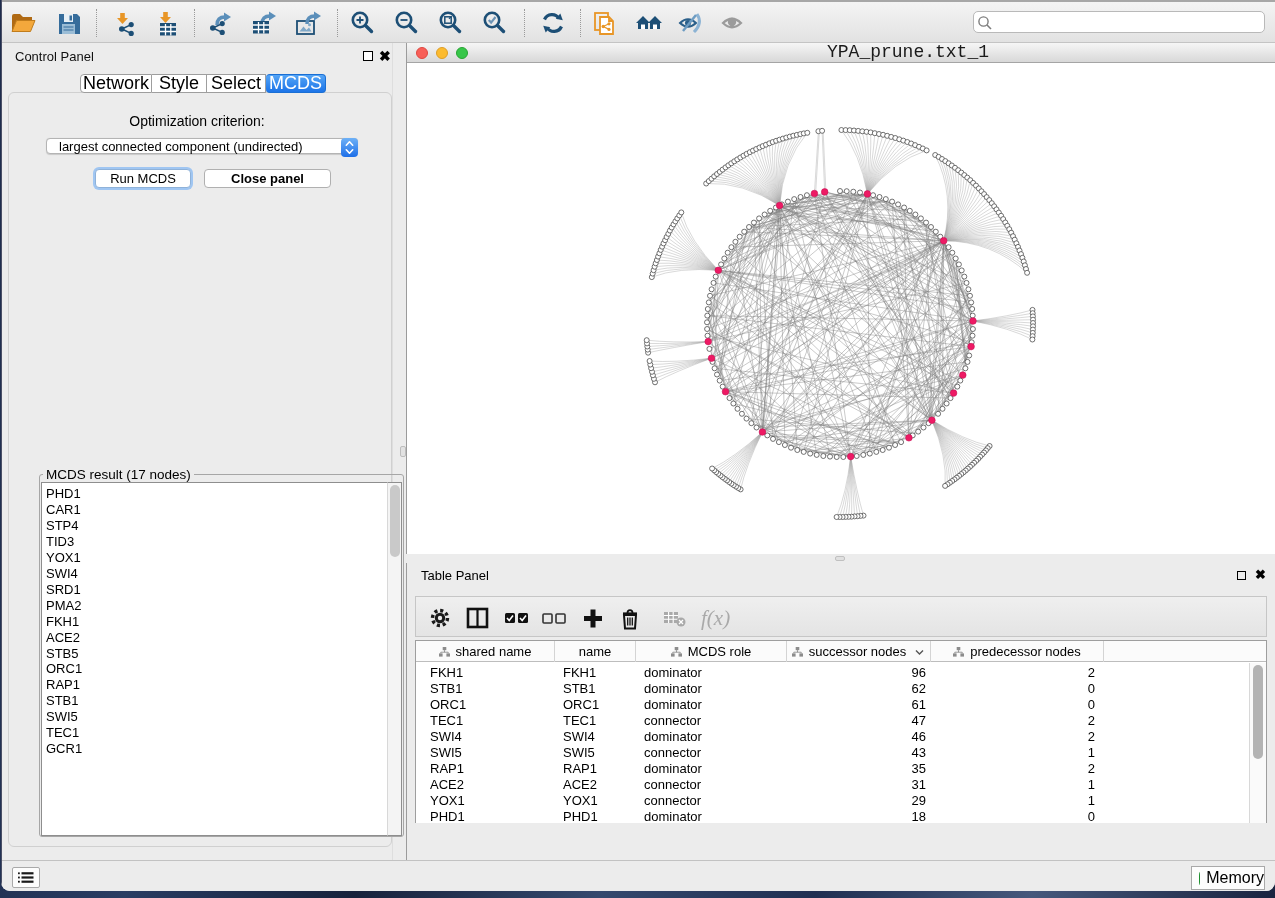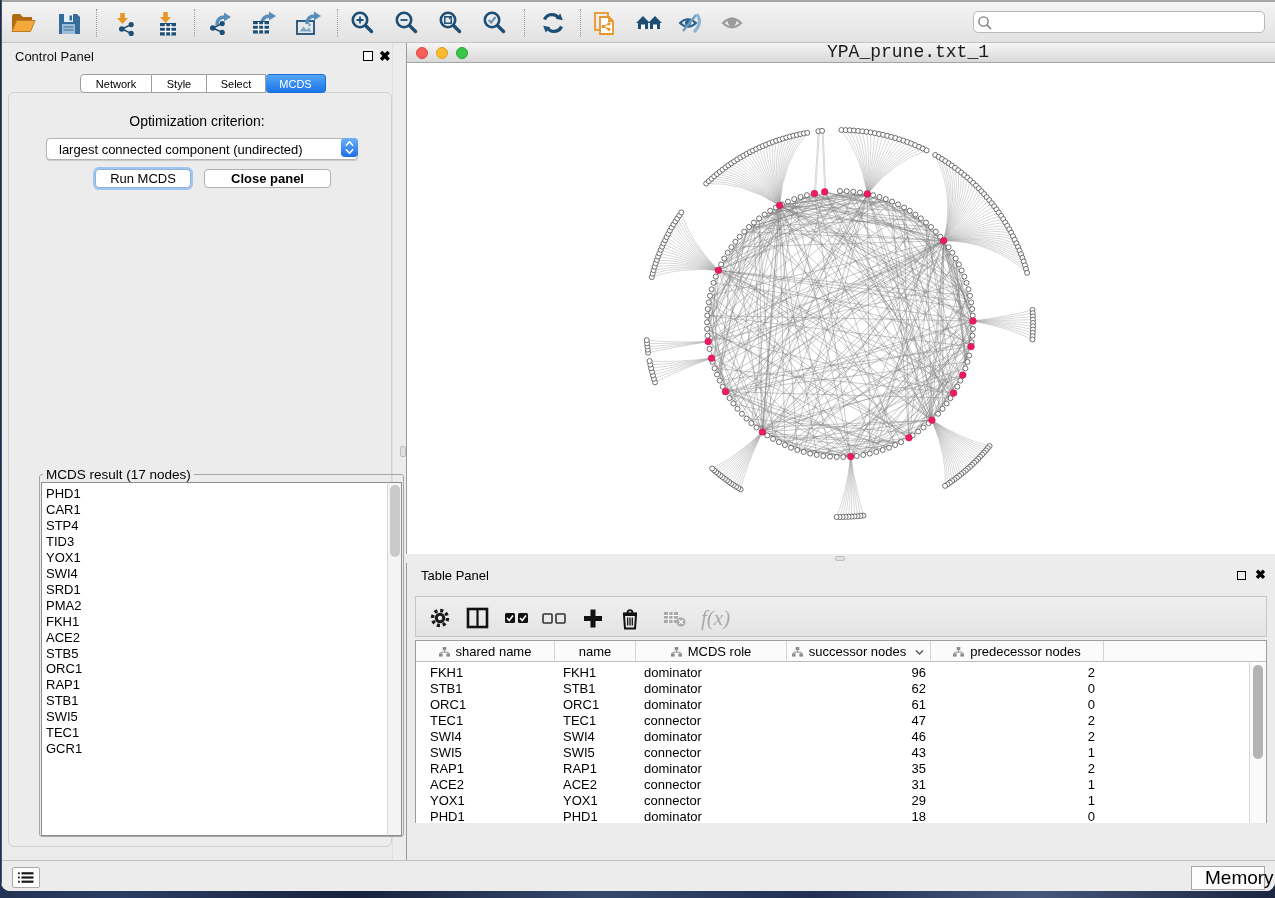--- a/index.html
+++ b/index.html
@@ -19,25 +19,25 @@
   background:#fff; border:1px solid #b9b9b9; border-radius:5px; }
 
 #cpanel { position:absolute; left:0; top:43px; width:392px; height:817px; background:#ececec; border-right:1px solid #dedede; }
 #cp-title { position:absolute; left:14px; top:6px; font-size:13px; color:#111; }
 #cp-float { position:absolute; left:362px; top:8px; width:10px; height:10px; border:1.5px solid #000; background:#fff; }
 #cp-close { position:absolute; left:378px; top:5px; font-size:14px; font-weight:bold; color:#000; }
 #cp-inner { position:absolute; left:7px; top:49px; width:384px; height:755px;
   border:1px solid #d0d0d0; border-radius:6px; background:#ececec; }
 #tabs { position:absolute; left:79px; top:31px; height:19px; display:flex; z-index:3; }
 .tab { height:19px; background:#fff; border:1px solid #9e9e9e; border-left:none;
-  font-size:11px; color:#000; display:flex; align-items:center; justify-content:center; }
+  font-size:18px; color:#000; display:flex; align-items:center; justify-content:center; }
 .tab:first-child { border-left:1px solid #9e9e9e; border-radius:4px 0 0 4px; }
 .tab.sel { background:linear-gradient(#55a5f6,#1c74e8); color:#fff; border-color:#1a6fd4; border-radius:4px; }
 #optlabel { position:absolute; left:0; top:70px; width:392px; text-align:center; font-size:14px; color:#000; }
-#dropdown { position:absolute; left:45px; top:95px; width:312px; height:22px; background:#fff;
+#dropdown { position:absolute; left:45px; top:95px; width:312px; height:16px; background:#fff;
   border:1px solid #b4b4b4; border-radius:4px; font-size:13px; color:#000;
   display:flex; align-items:center; padding-left:12px; box-shadow:0 0.5px 1px rgba(0,0,0,0.15); }
 #stepper { position:absolute; right:-1px; top:-1px; width:17px; height:19px; border-radius:4px;
   background:linear-gradient(#6eb1f7,#1d6fe8); }
 .btn { position:absolute; height:19px; background:#fff; border:1px solid #b0b0b0; border-radius:4px;
   font-size:13px; color:#000; display:flex; align-items:center; justify-content:center; }
 #runbtn { left:94px; top:126px; width:96px; box-shadow:0 0 0 2px #a0c6f2; border-color:#8fb2d9; }
 #closebtn { left:203px; top:126px; width:127px;font-weight:bold; }
 #groupbox { position:absolute; left:19px; top:431px; width:365px; height:363px;
   border:1px solid #a6a6a6; border-radius:3px;margin-left:19px; }
@@ -89,21 +89,21 @@
   color:#000; display:flex; align-items:center; justify-content:center; }
 .btab:first-child { border-left:1px solid #1a6fd4; border-radius:5px 0 0 5px; }
 .btab:last-child { border-radius:0 5px 5px 0; }
 .btab.sel { background:linear-gradient(#4d9ef5,#1b74e9); color:#fff; border-color:#1a6fd4; }
 
 #statusbar { position:absolute; left:0; top:860px; width:1274px; height:31px;
   background:#ececec; border-top:1px solid #c2c2c2; }
 #listbtn { position:absolute; left:11px; top:6px; width:28px; height:21px; background:#fdfdfd;
   border:1px solid #a9a9a9; border-radius:2px; }
 #membtn { position:absolute; left:1190px; top:5px; width:74px; height:24px; background:#fdfdfd;
-  border:1px solid #a9a9a9; display:flex; align-items:center; font-size:19px; color:#000; }
+  border:1px solid #a9a9a9; display:flex; align-items:center; font-size:16px; color:#000; }
 #memdot { width:13px; height:13px; border-radius:50%; background:#1f8f2f; margin:0 6px 0 7px; }
 #ledge { position:absolute; left:0; top:0; width:1px; height:891px; background:#4a4f66; }
 </style>
 </head>
 <body>
 <div id="wall"></div>
 <div id="app">
 <div id="toolbar">
       <div id="searchbox"></div>
       <svg class="tbi" style="left:7px" width="30" height="30" viewBox="0 0 30 30">

